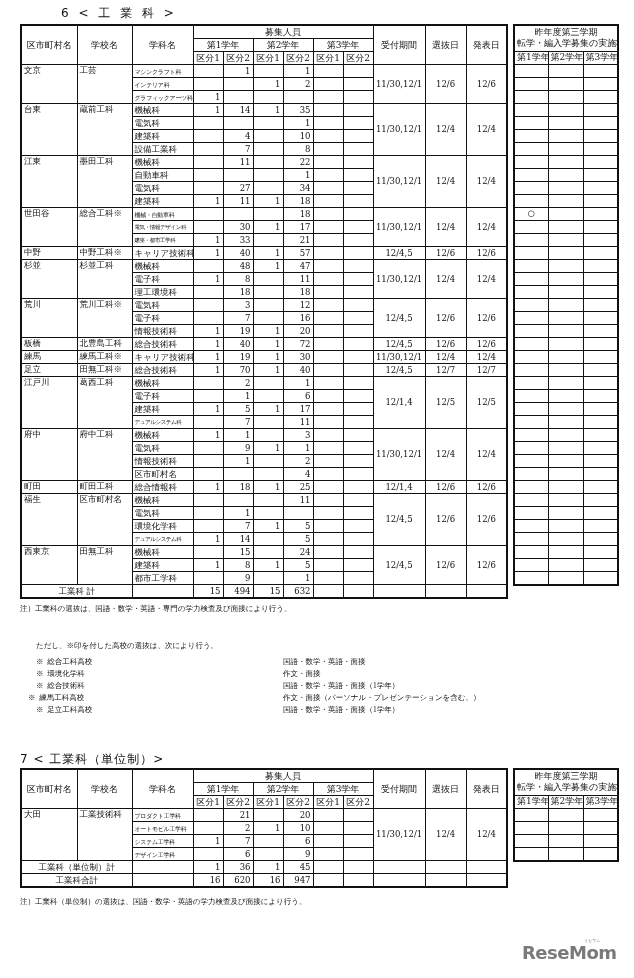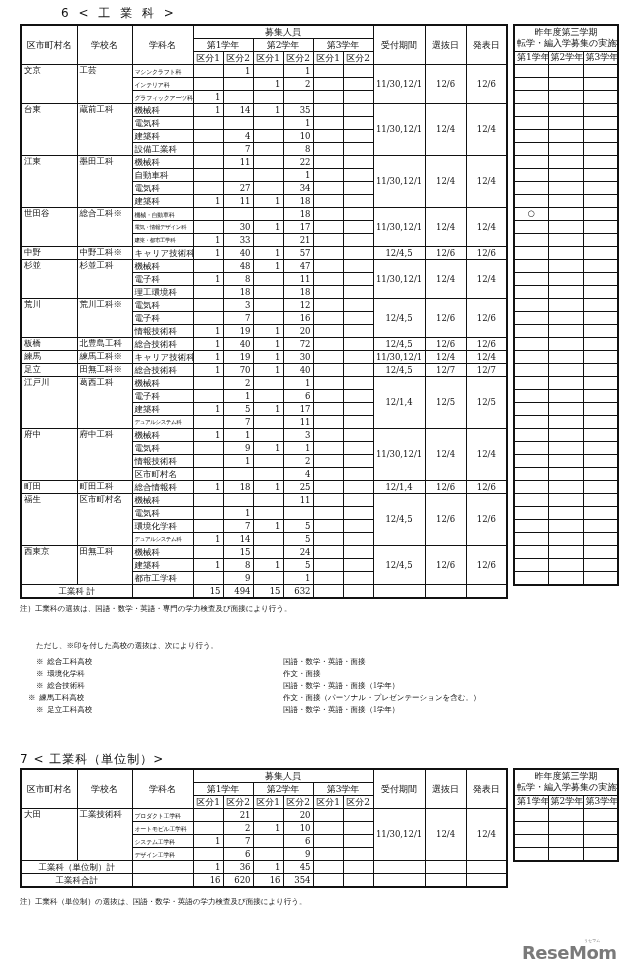--- a/index.html
+++ b/index.html
@@ -851,21 +851,21 @@
         <td></td>
         <td></td>
         <td></td>
       </tr>
       <tr class="thick-top">
         <td class="ctr" colspan="2">工業科合計</td>
         <td></td>
         <td class="num">16</td>
         <td class="num">620</td>
         <td class="num">16</td>
-        <td class="num">354</td>
+        <td class="num">947</td>
         <td></td>
         <td></td>
         <td></td>
         <td></td>
         <td></td>
       </tr>
     </tbody>
 </table>
 
 <table class="grid outer side" id="s7" style="left:513px;top:768px;width:104px;">

